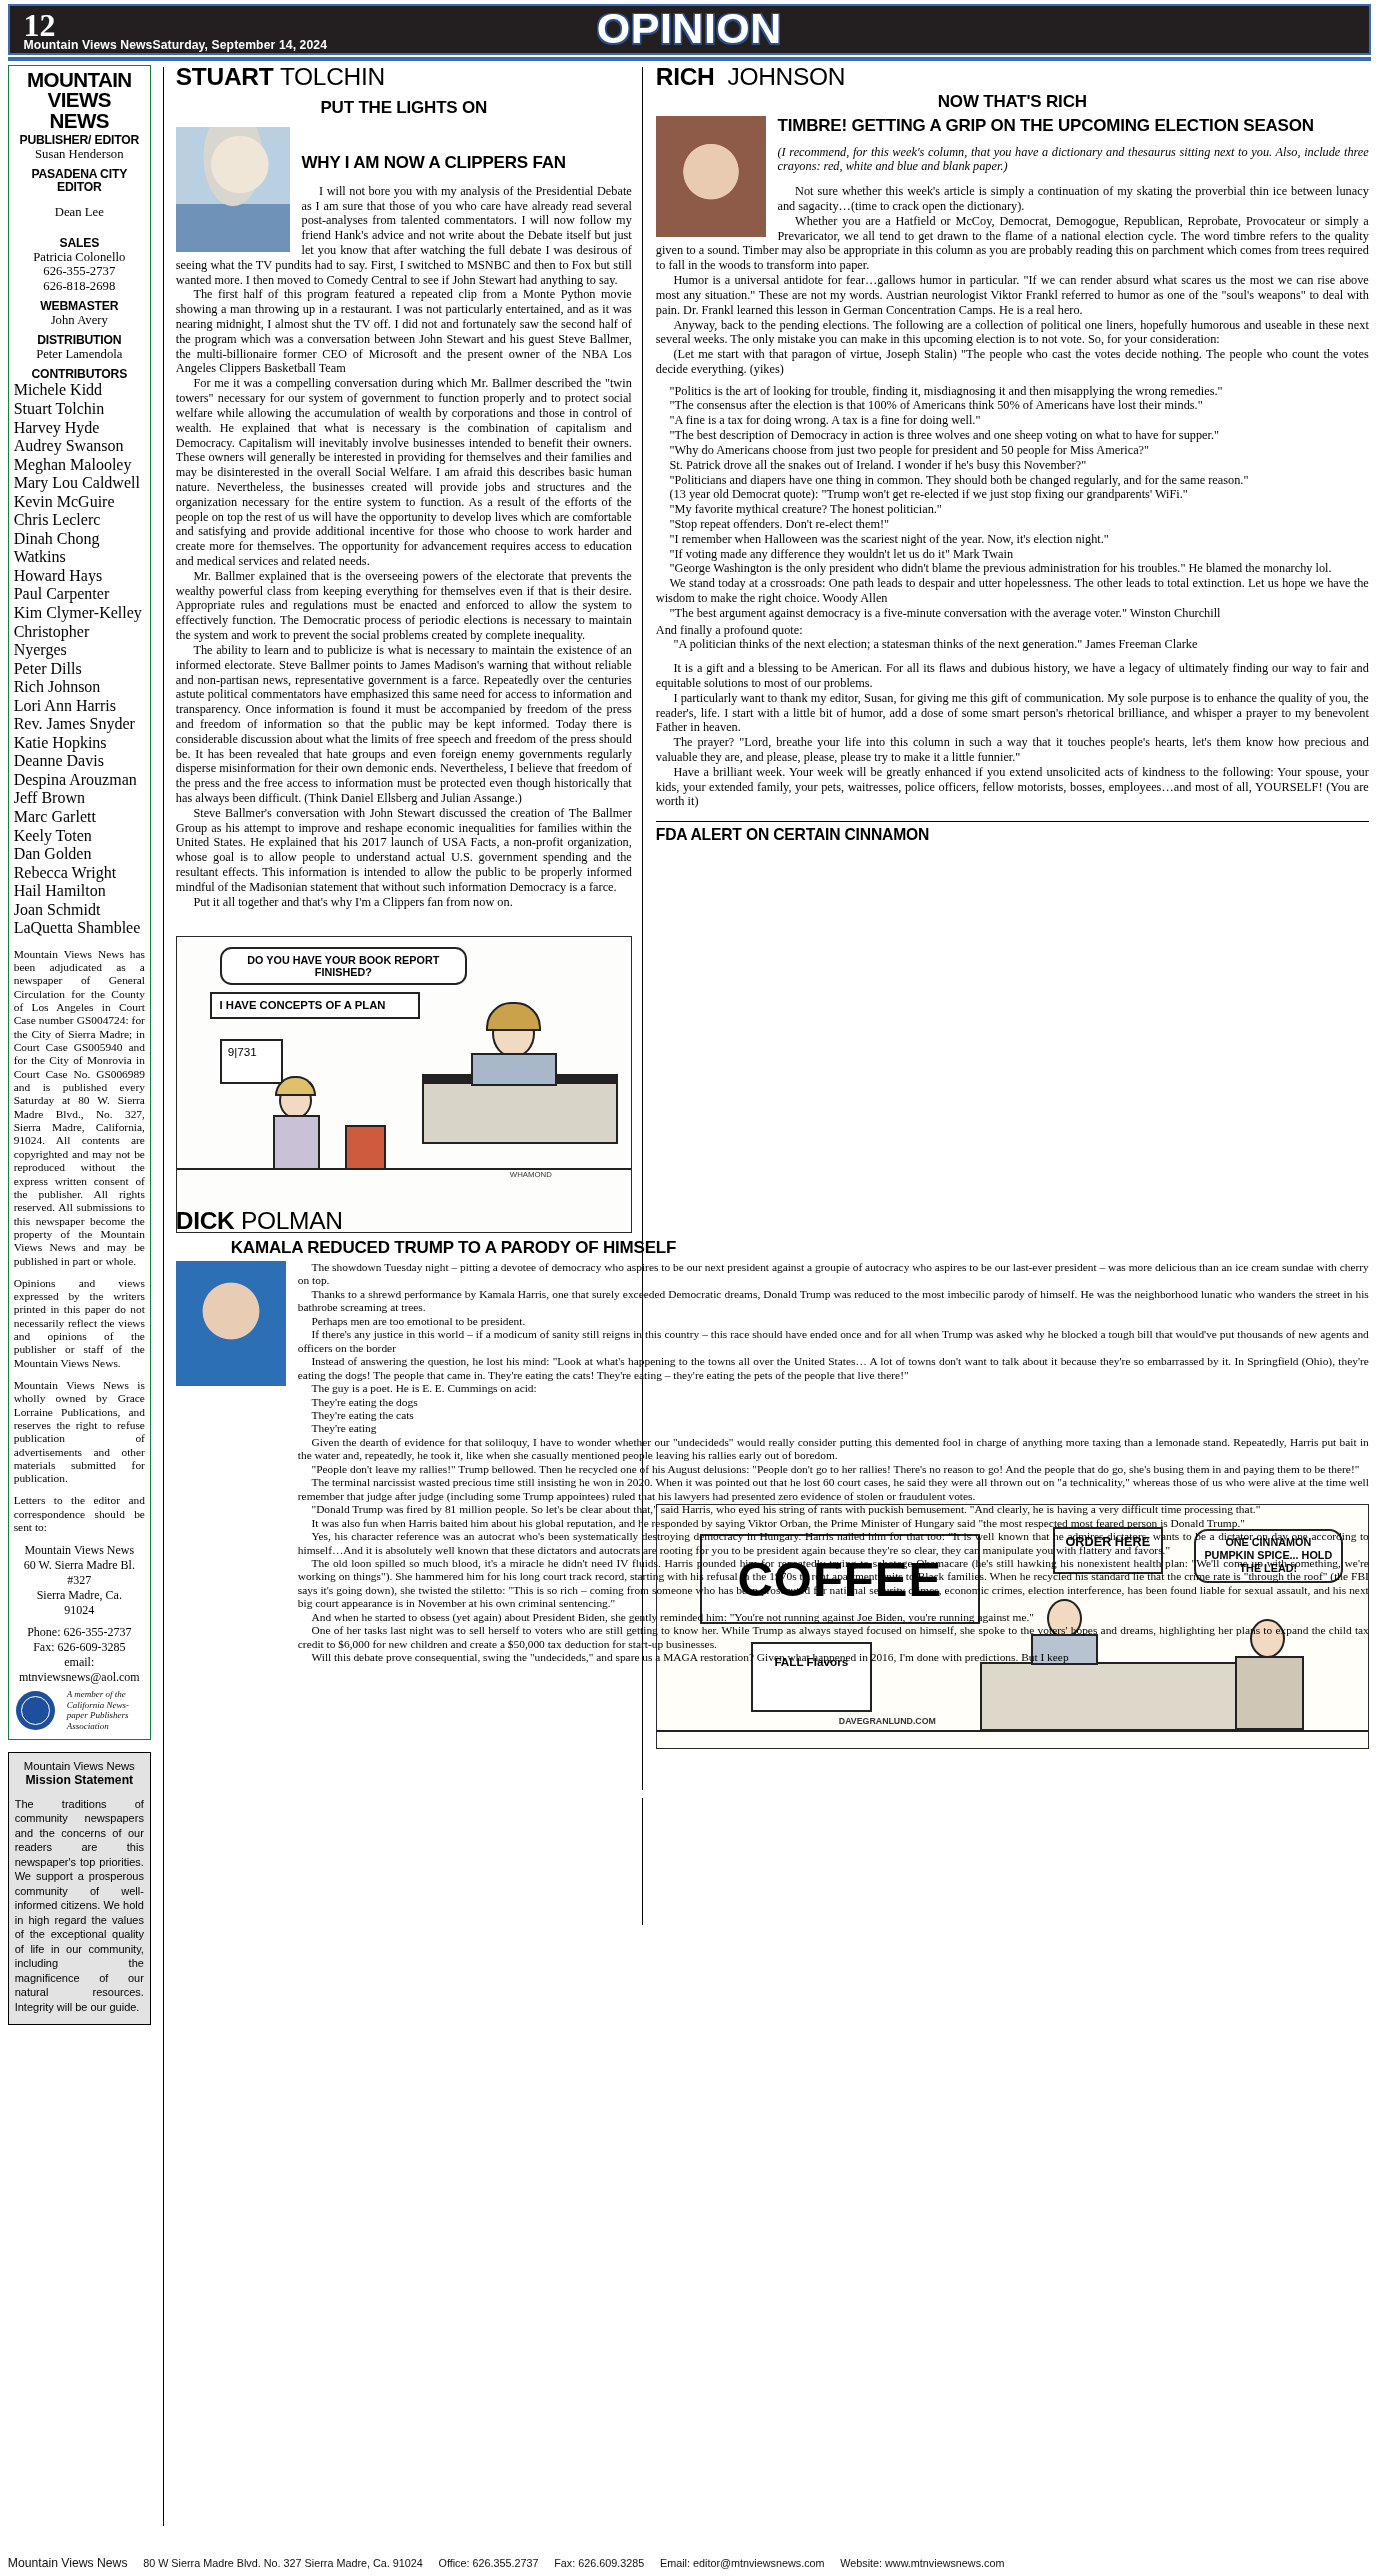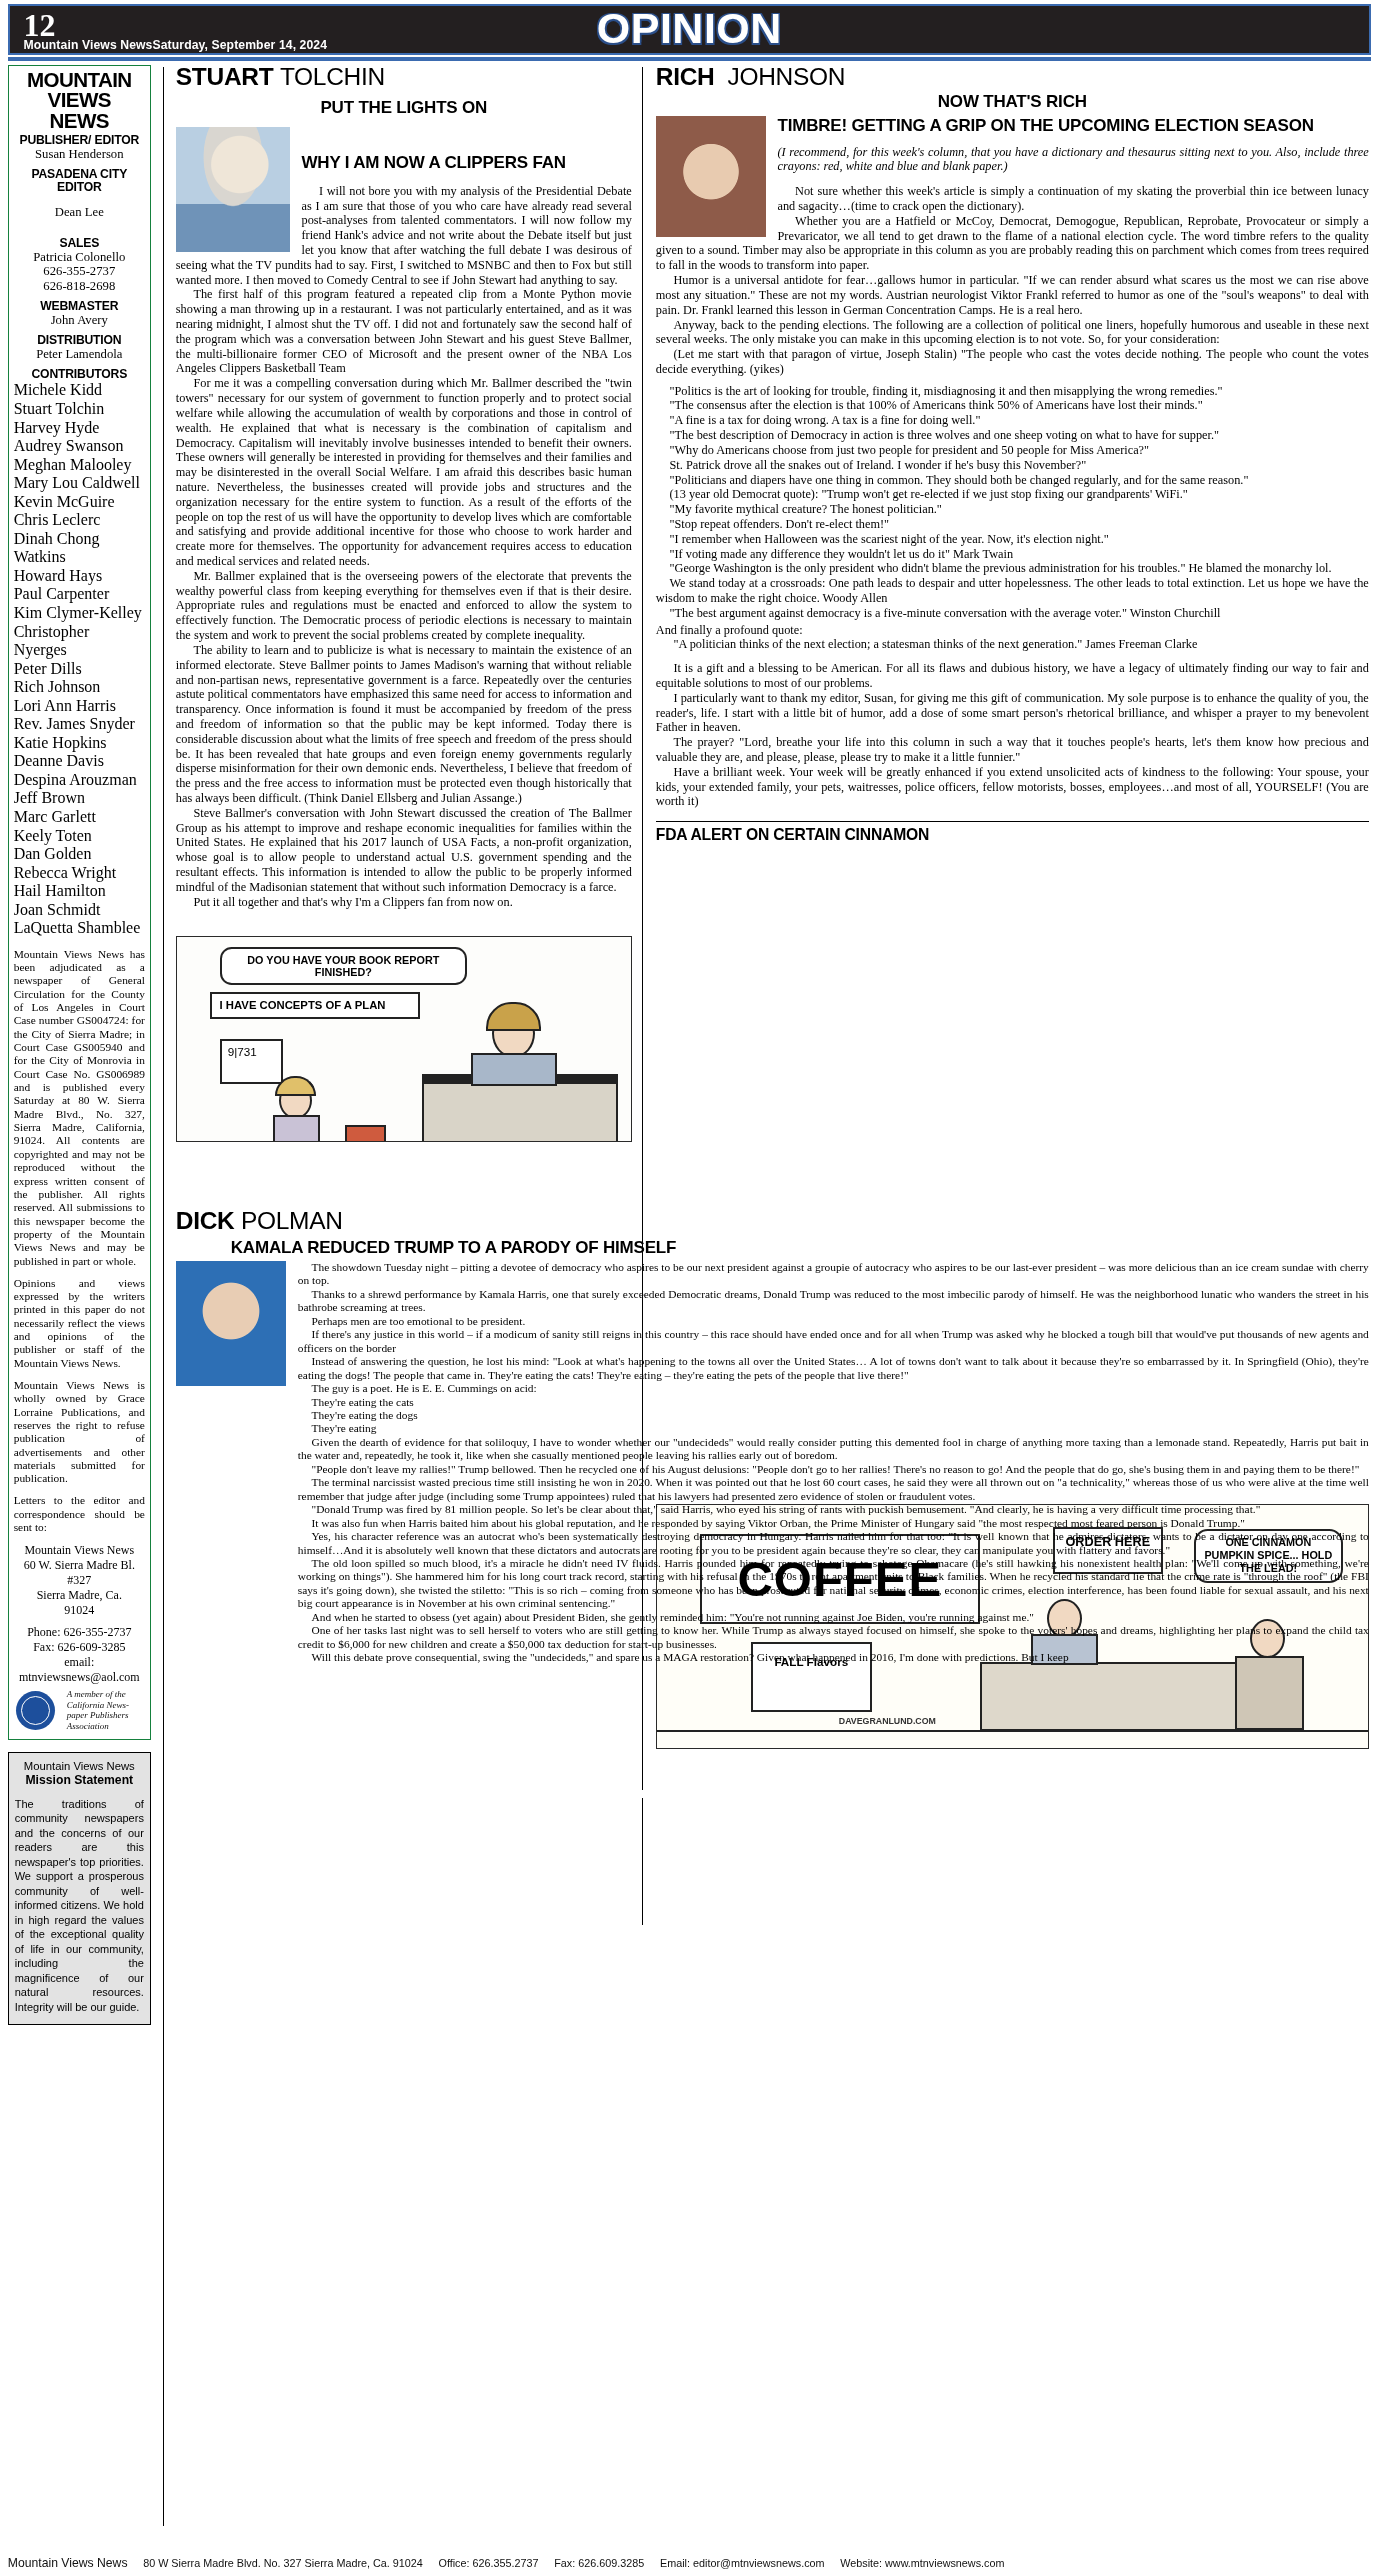--- a/index.html
+++ b/index.html
@@ -381,21 +381,21 @@
         <p>It is a gift and a blessing to be American. For all its flaws and dubious history, we have a legacy of ultimately finding our way to fair and equitable solutions to most of our problems.</p>
         <p>I particularly want to thank my editor, Susan, for giving me this gift of communication. My sole purpose is to enhance the quality of you, the reader's, life. I start with a little bit of humor, add a dose of some smart person's rhetorical brilliance, and whisper a prayer to my benevolent Father in heaven.</p>
         <p>The prayer? "Lord, breathe your life into this column in such a way that it touches people's hearts, let's them know how precious and valuable they are, and please, please, please try to make it a little funnier."</p>
         <p>Have a brilliant week. Your week will be greatly enhanced if you extend unsolicited acts of kindness to the following: Your spouse, your kids, your extended family, your pets, waitresses, police officers, fellow motorists, bosses, employees…and most of all, YOURSELF! (You are worth it)</p>
       </div>
 
     <div class="sec-rule" style="margin-top:11.7px;"></div>
     <div class="sec-head">FDA ALERT ON CERTAIN CINNAMON</div>
   </div>
 
-  <div class="toon" style="left:168px; top:871px; width:456px; height:206px; position:absolute;">
+  <div class="toon" style="left:168px; top:871px; width:456px; height:297px; position:absolute;">
 
     <div style="position:absolute; left:43px; top:9.8px; width:247px; border:2px solid #222; border-radius:11.7px; background:#fff; padding:4.9px 7.8px;
                 font-family:'Liberation Sans',sans-serif; font-weight:bold; font-size:10.8px; line-height:1.15; text-align:center;">
       <span>DO YOU HAVE YOUR BOOK REPORT FINISHED?</span>
     </div>
 
     <div style="position:absolute; left:33px; top:55px; width:210px; border:2px solid #222; background:#fff; padding:4.9px 7.8px;
                 font-family:'Liberation Sans',sans-serif; font-weight:bold; font-size:11.3px; line-height:1.15;">
       <span>I HAVE CONCEPTS OF A PLAN</span>
     </div>
@@ -477,22 +477,22 @@
                linear-gradient(#4a3a30 0 40%, #2d6fb5 40% 100%);"></div>
   </div>
 
   <div class="body-sm" id="body-polman" style="position:absolute; left:290px; top:1196px; width:1071px;">
       <p>The showdown Tuesday night – pitting a devotee of democracy who aspires to be our next president against a groupie of autocracy who aspires to be our last-ever president – was more delicious than an ice cream sundae with cherry on top.</p>
       <p>Thanks to a shrewd performance by Kamala Harris, one that surely exceeded Democratic dreams, Donald Trump was reduced to the most imbecilic parody of himself. He was the neighborhood lunatic who wanders the street in his bathrobe screaming at trees.</p>
       <p>Perhaps men are too emotional to be president.</p>
       <p>If there's any justice in this world – if a modicum of sanity still reigns in this country – this race should have ended once and for all when Trump was asked why he blocked a tough bill that would've put thousands of new agents and officers on the border</p>
       <p>Instead of answering the question, he lost his mind: "Look at what's happening to the towns all over the United States… A lot of towns don't want to talk about it because they're so embarrassed by it. In Springfield (Ohio), they're eating the dogs! The people that came in. They're eating the cats! They're eating – they're eating the pets of the people that live there!"</p>
       <p>The guy is a poet. He is E. E. Cummings on acid:</p>
+      <p>They're eating the dogs</p>
       <p>They're eating the cats</p>
-      <p>They're eating the dogs</p>
       <p>They're eating</p>
       <p>Given the dearth of evidence for that soliloquy, I have to wonder whether our "undecideds" would really consider putting this demented fool in charge of anything more taxing than a lemonade stand. Repeatedly, Harris put bait in the water and, repeatedly, he took it, like when she casually mentioned people leaving his rallies early out of boredom.</p>
       <p>"People don't leave my rallies!" Trump bellowed. Then he recycled one of his August delusions: "People don't go to her rallies! There's no reason to go! And the people that do go, she's busing them in and paying them to be there!"</p>
       <p>The terminal narcissist wasted precious time still insisting he won in 2020. When it was pointed out that he lost 60 court cases, he said they were all thrown out on "a technicality," whereas those of us who were alive at the time well remember that judge after judge (including some Trump appointees) ruled that his lawyers had presented zero evidence of stolen or fraudulent votes.</p>
       <p>"Donald Trump was fired by 81 million people. So let's be clear about that," said Harris, who eyed his string of rants with puckish bemusement. "And clearly, he is having a very difficult time processing that."</p>
       <p>It was also fun when Harris baited him about his global reputation, and he responded by saying Viktor Orban, the Prime Minister of Hungary said "the most respected most feared person is Donald Trump."</p>
       <p>Yes, his character reference was an autocrat who's been systematically destroying democracy in Hungary. Harris nailed him for that too: "It is well known that he admires dictators, wants to be a dictator on day one according to himself…And it is absolutely well known that these dictators and autocrats are rooting for you to be president again because they're so clear, they can manipulate you with flattery and favors."</p>
       <p>The old loon spilled so much blood, it's a miracle he didn't need IV fluids. Harris pounded him for repeatedly trying to sabotage Obamacare (he's still hawking his nonexistent health plan: "We'll come up with something, we're working on things"). She hammered him for his long court track record, starting with his refusal in the 1970s to rent apartment units to Black families. When he recycled his standard lie that the crime rate is "through the roof" (the FBI says it's going down), she twisted the stiletto: "This is so rich – coming from someone who has been prosecuted for national security crimes, economic crimes, election interference, has been found liable for sexual assault, and his next big court appearance is in November at his own criminal sentencing."</p>
       <p>And when he started to obsess (yet again) about President Biden, she gently reminded him: "You're not running against Joe Biden, you're running against me."</p>
       <p>One of her tasks last night was to sell herself to voters who are still getting to know her. While Trump as always stayed focused on himself, she spoke to the voters' hopes and dreams, highlighting her plans to expand the child tax credit to $6,000 for new children and create a $50,000 tax deduction for start-up businesses.</p>

